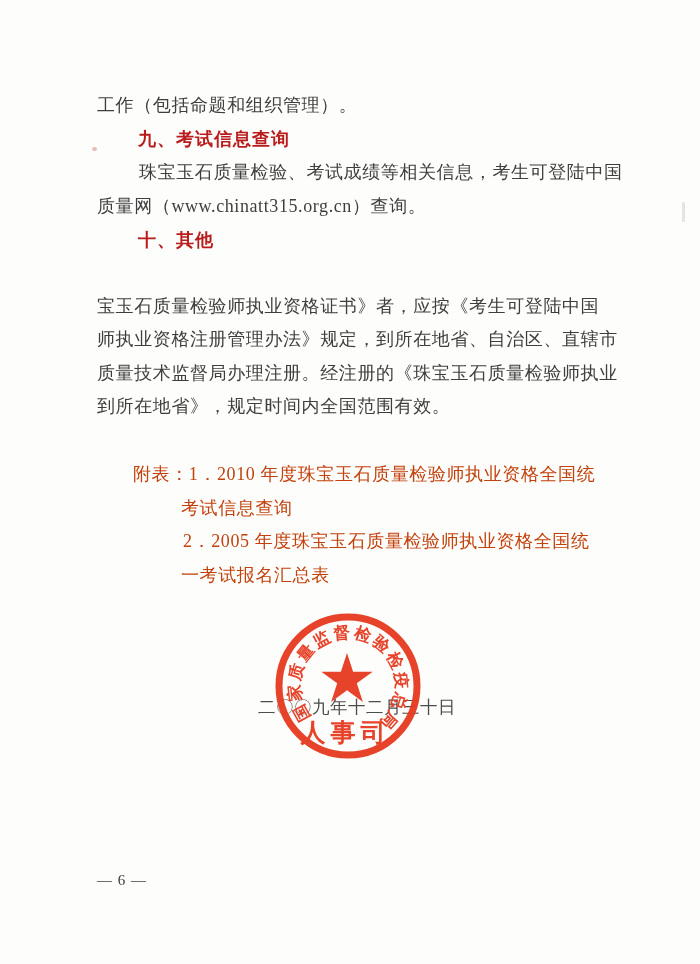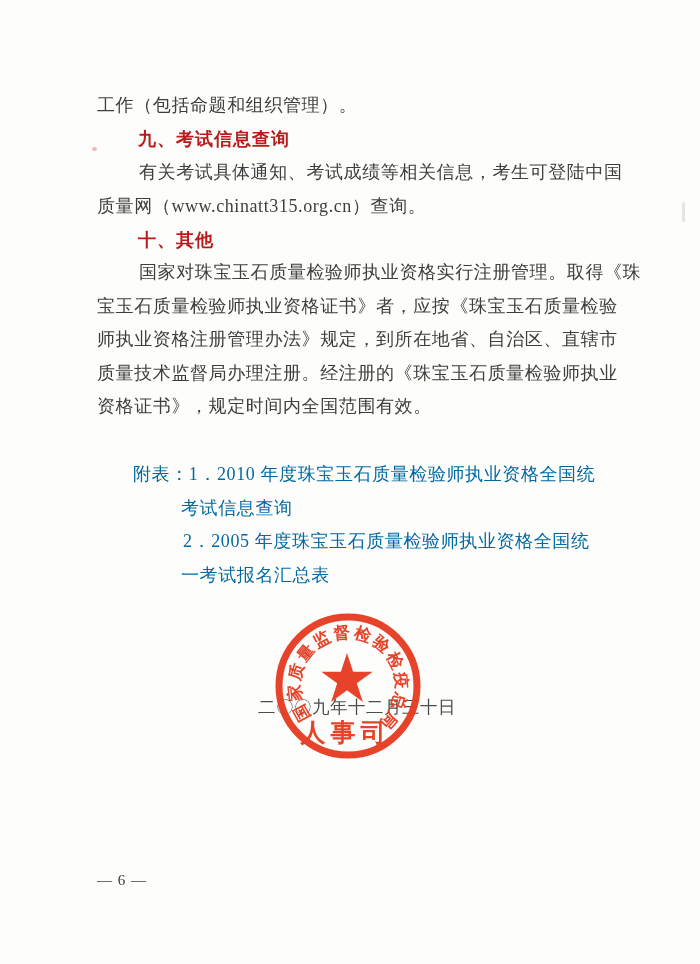--- a/index.html
+++ b/index.html
@@ -7,21 +7,21 @@
   .page{
     position:relative;width:700px;height:964px;margin:0 auto;
     background:#fdfdfb;overflow:hidden;
     box-shadow:0 0 4px rgba(0,0,0,.15);
   }
   .line{
     position:absolute;white-space:nowrap;line-height:1;
     font-size:18px;letter-spacing:.6px;color:#3e3e3e;text-align:right;
   }
   .heading{font-weight:700;color:#b91c1c;letter-spacing:1px;}
-  .att{color:#0369a1;}
+  .att{color:#c2410c;}
   .date-line{
     position:absolute;left:258px;top:699px;white-space:nowrap;line-height:1;
     font-size:17.5px;letter-spacing:.5px;color:#4d4d4d;z-index:1;
   }
   .seal{position:absolute;left:263px;top:601px;z-index:2;opacity:.95;}
   .page-number{
     position:absolute;left:97px;top:873px;line-height:1;
     font-size:15px;letter-spacing:1px;color:#3a3a3a;
   }
   .ink-speck{
@@ -33,28 +33,27 @@
     background:#d9d9d9;opacity:.7;border-radius:2px;
   }
 </style>
 </head>
 <body>
 
 <div class="page">
 
   <div class="line" style="left:97px;top:96px">工作（包括命题和组织管理）。</div>
   <div class="line heading" style="left:138px;top:130px">九、考试信息查询</div>
-  <div class="line" style="left:139px;top:163px">有关考试具体通知、考试成绩等相关信息，考生可登陆中国</div>
+  <div class="line" style="left:139px;top:163px">珠宝玉石质量检验、考试成绩等相关信息，考生可登陆中国</div>
   <div class="line" style="left:97px;top:197px">质量网（www.chinatt315.org.cn）查询。</div>
   <div class="line heading" style="left:138px;top:231px">十、其他</div>
-  <div class="line" style="left:139px;top:263px">国家对珠宝玉石质量检验师执业资格实行注册管理。取得《珠</div>
-  <div class="line" style="left:97px;top:297px">宝玉石质量检验师执业资格证书》者，应按《珠宝玉石质量检验</div>
+  <div class="line" style="left:97px;top:297px">宝玉石质量检验师执业资格证书》者，应按《考生可登陆中国</div>
   <div class="line" style="left:97px;top:364px">质量技术监督局办理注册。经注册的《珠宝玉石质量检验师执业</div>
   <div class="line" style="left:97px;top:330px">师执业资格注册管理办法》规定，到所在地省、自治区、直辖市</div>
-  <div class="line" style="left:97px;top:397px">资格证书》，规定时间内全国范围有效。</div>
+  <div class="line" style="left:97px;top:397px">到所在地省》，规定时间内全国范围有效。</div>
 
   <div class="line att" style="left:133px;top:465px">附表：1．2010 年度珠宝玉石质量检验师执业资格全国统</div>
   <div class="line att" style="left:181px;top:499px">考试信息查询</div>
   <div class="line att" style="left:183px;top:532px">2．2005 年度珠宝玉石质量检验师执业资格全国统</div>
   <div class="line att" style="left:181px;top:566px">一考试报名汇总表</div>
 
   <div class="date-line">二〇〇九年十二月三十日</div>
 
   <svg class="seal" width="170" height="170" viewBox="0 0 170 170">
     <defs>

